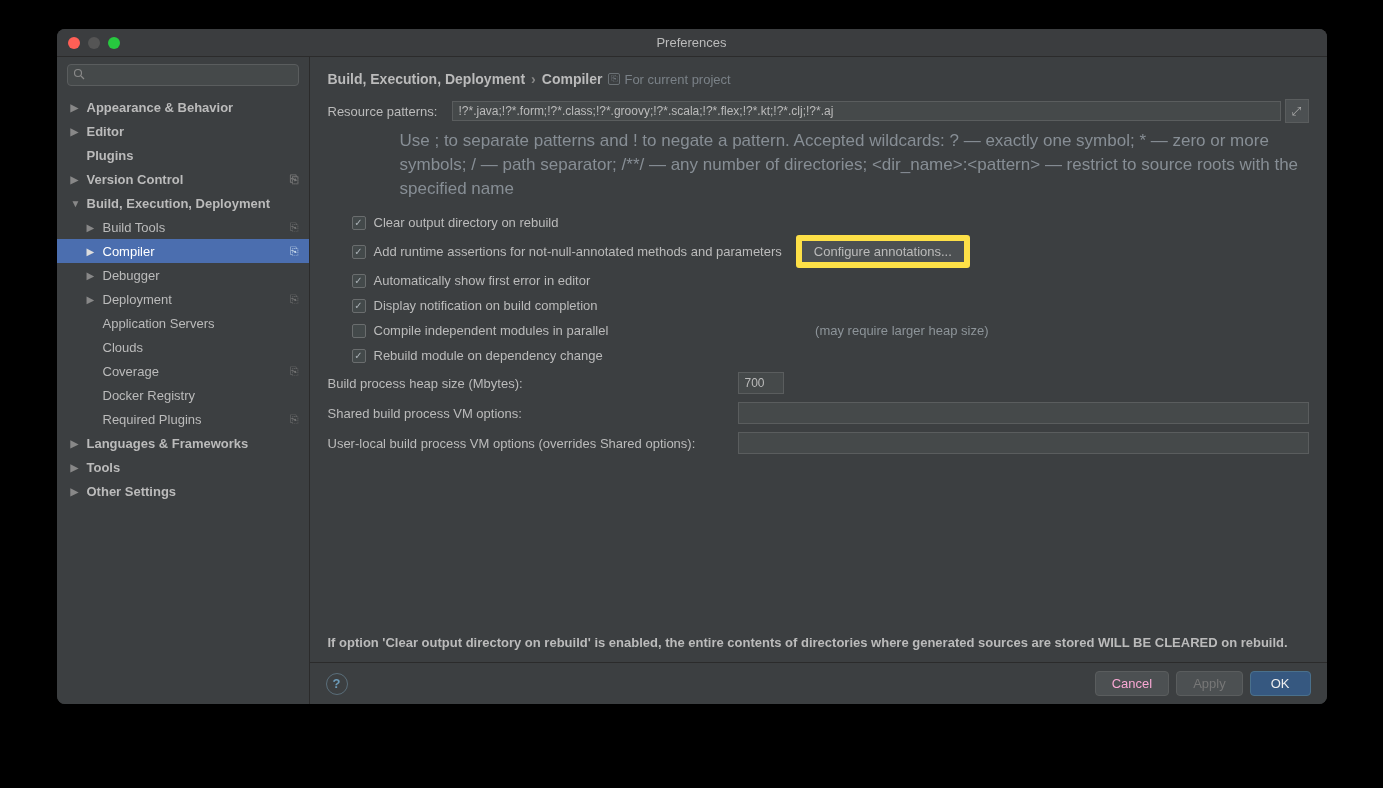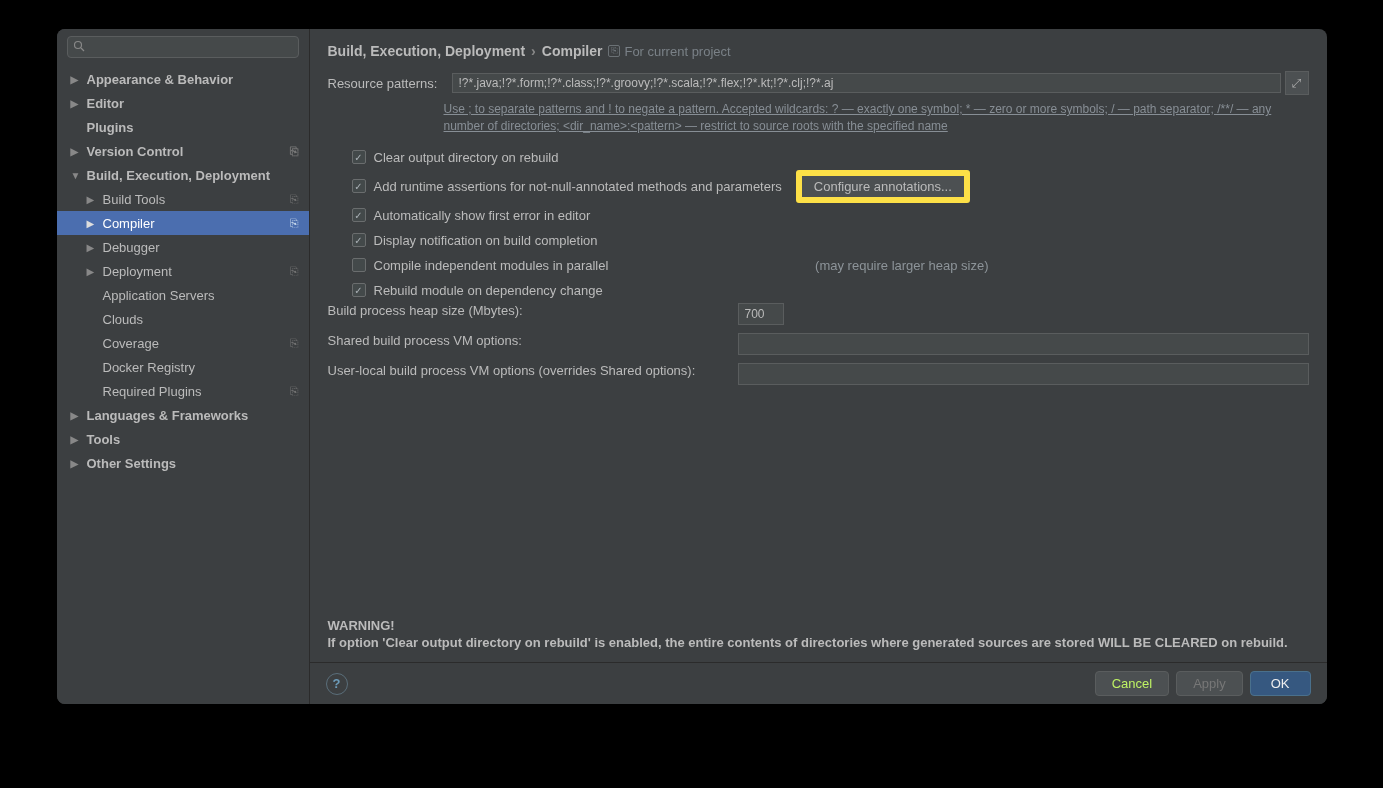--- a/index.html
+++ b/index.html
@@ -30,44 +30,52 @@
   .main { flex: 1; display: flex; flex-direction: column; min-width: 0; }
   .content { flex: 1; padding: 14px 18px 10px 18px; color: #bbb; font-size: 13px; overflow: hidden; display:flex; flex-direction:column; }
   .breadcrumb { font-size: 14px; font-weight: bold; color: #bbb; display: flex; align-items: center; gap: 6px; margin-bottom: 12px; flex-wrap: wrap;}
   .breadcrumb .sep { color: #888; }
   .breadcrumb .scope { font-weight: normal; color: #7a8187; font-size: 13px; display:flex; align-items:center; gap:4px;}
   .scope-icon { display:inline-block; width:12px; height:12px; border:1px solid #6b7175; font-size:8px; line-height:10px; text-align:center; border-radius:2px; color:#7a8187;}
   .row { display: flex; align-items: center; margin-bottom: 6px; }
   .row-label { min-width: 124px; color: #bbb; }
   .text-input { flex: 1; height: 20px; background: #45494a; border: 1px solid #5a5d5e; color: #bbb; padding: 0 6px; font-size: 12px; }
   .icon-btn { width: 24px; height: 24px; background: #4c5052; border: 1px solid #5a5d5e; margin-left: 4px; display:flex; align-items:center; justify-content:center; color:#aaa; font-size:12px;}
-  .help-text { color: #878e95; font-size: 12px; margin-left: 116px; margin-bottom: 10px; line-height: 1.4; text-decoration: underline; }
+  .help-text { color: #878e95; font-size: 17px; margin-left: 72px; margin-bottom: 10px; line-height: 1.4; }
   .check-row { display: flex; align-items: center; min-height: 25px; gap: 8px; padding-left: 24px; }
   .check { width: 14px; height: 14px; border:1px solid #6a6d6e; background:#43494a; display:flex; align-items:center; justify-content:center; font-size:10px; color:#aab1b6; border-radius:2px; }
   .check.checked::after { content:"✓"; }
   .check-label { color:#bbb; }
   .check-note { margin-left:auto; margin-right:320px; color:#8d9499; }
   .btn { background:#4c5052; border:6px solid #fde047; color:#bbb; padding:3px 12px; font-size:13px; border-radius:3px; cursor:pointer; }
-  .form-row { display:flex; align-items:flex-start; min-height:30px; gap:10px; }
+  .form-row { display:flex; align-items:center; min-height:30px; gap:10px; }
   .form-row .label { width: 400px; color:#bbb; }
   .form-row input { background:#45494a; border:1px solid #5a5d5e; color:#bbb; padding:3px 6px; font-size:12px; }
   .heap-input { width:46px; }
   .wide-input { flex:1; }
   .warning { margin-top:auto; color:#bbb; font-size:13px; font-weight:bold; line-height:1.35; }
   .footer { height:42px; border-top:1px solid #2b2b2b; display:flex; align-items:center; padding:0 16px; background:#3c3f41;}
   .help-btn { width:22px; height:22px; border-radius:50%; border:1px solid #5a6e7a; color:#6d9cba; display:flex; align-items:center; justify-content:center; font-size:13px; font-weight:bold; cursor:pointer;}
   .footer-spacer { flex:1; }
-  .footer-btn { background:#4c5052; border:1px solid #5a5d5e; color:#bef264; padding:4px 16px; font-size:13px; border-radius:4px; margin-left:7px; cursor:pointer;}
+  .footer-btn { background:#4c5052; border:1px solid #5a5d5e; color:#f9a8d4; padding:4px 16px; font-size:13px; border-radius:4px; margin-left:7px; cursor:pointer;}
   .footer-btn.disabled { color:#777; }
   .footer-btn.ok { background:#365880; border-color:#4a708c; color:#eee; padding:4px 20px;}
 </style>
 </head>
 <body>
 
 <div class="window">
+  <div class="titlebar">
+    <div class="traffic">
+      <div class="dot red"></div>
+      <div class="dot yellow"></div>
+      <div class="dot green"></div>
+    </div>
+    <div class="titlebar-title">Preferences</div>
+  </div>
 
   <div class="body">
     <div class="sidebar">
       <div class="search-wrap">
         <span class="search-icon">
           <svg width="12" height="12" viewBox="0 0 12 12">
               <circle cx="5" cy="5" r="3.5" fill="none" stroke="#888" stroke-width="1.2"></circle>
               <line x1="8" y1="8" x2="11" y2="11" stroke="#888" stroke-width="1.2"></line>
             </svg>
         </span>
@@ -214,21 +222,20 @@
           <div class="label">Shared build process VM options:</div>
           <input class="wide-input" type="text" value="" style="">
         </div>
 
         <div class="form-row">
           <div class="label">User-local build process VM options (overrides Shared options):</div>
           <input class="wide-input" type="text" value="" style="">
         </div>
 
         <div class="warning">
-          <div>WARNING!</div>
           <div>If option 'Clear output directory on rebuild' is enabled, the entire contents of directories where generated sources are stored WILL BE CLEARED on rebuild.</div>
         </div>
       </div>
 
       <div class="footer">
         <div class="help-btn">
           <span>?</span>
         </div>
         <div class="footer-spacer"></div>
         <button class="footer-btn">Cancel</button>

